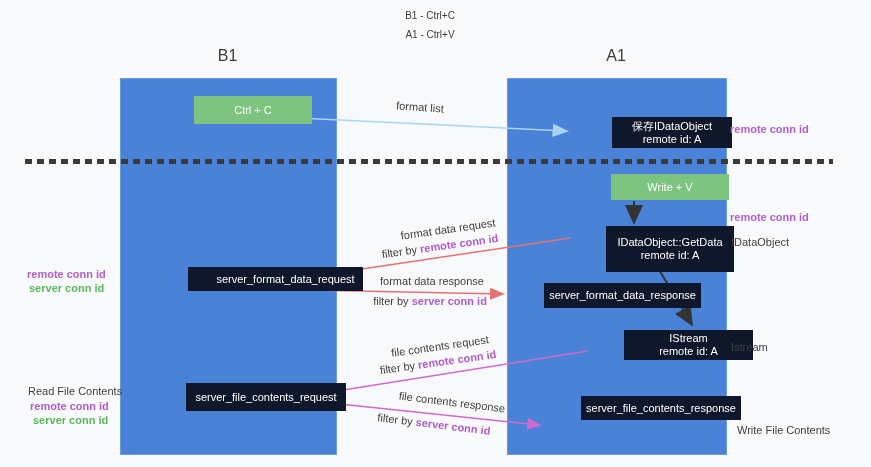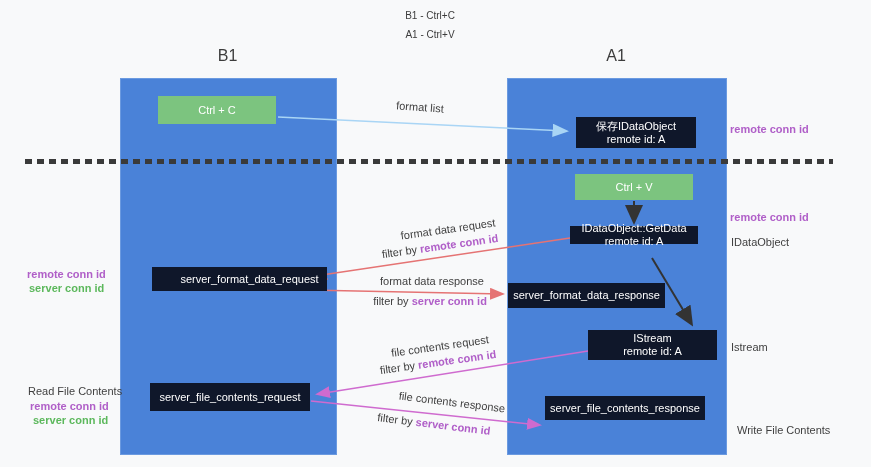--- a/index.html
+++ b/index.html
@@ -7,21 +7,21 @@
     width:871px;height:467px;position:relative;overflow:hidden;
     background:#f8f9fa;
     font-family:"Liberation Sans","DejaVu Sans",sans-serif;
     color:#3f3f3f;
   }
   .abs{position:absolute;}
   .title{left:330px;top:6px;width:200px;text-align:center;font-size:10px;line-height:19px;color:#3c3c3c;}
   .lane{background:#4a82d8;border:1px solid #6b9ae0;}
   .lane-header{text-align:center;font-size:16px;line-height:14px;color:#3c3c3c;}
   .node{display:flex;flex-direction:column;align-items:center;justify-content:center;
-        color:#fff;font-size:11px;line-height:13px;text-align:center;}
+        color:#fff;font-size:11px;line-height:13px;text-align:center;margin-left:36px;}
   .node.orange{background:#0f172a;}
   .node.green{background:#7cc47f;}
   .divider{left:25px;top:159px;width:808px;height:5px;
     background:repeating-linear-gradient(90deg,#3a3a3a 0 7px,transparent 7px 12px);}
   .alabel{font-size:11px;white-space:nowrap;transform:translate(-50%,-50%);color:#3f3f3f;}
   .r-neg{transform:translate(-50%,-50%) rotate(-8deg);}
   .r-pos{transform:translate(-50%,-50%) rotate(7deg);}
   .r-sm{transform:translate(-50%,-50%) rotate(4deg);}
   .purple{color:#b05fc8;font-weight:bold;}
   .greentx{color:#5cb85c;font-weight:bold;}
@@ -73,23 +73,23 @@
 </svg>
 
 <div class="abs node green" style="left:158px;top:96px;width:118px;height:28px;">
   <span>Ctrl + C</span>
 </div>
 <div class="abs node orange" style="left:576px;top:117px;width:120px;height:31px;">
   <span>保存IDataObject</span>
   <span>remote id: A</span>
 </div>
 <div class="abs node green" style="left:575px;top:174px;width:118px;height:26px;">
-  <span>Ctrl + V</span>
+  <span>Write + V</span>
 </div>
-<div class="abs node orange" style="left:570px;top:226px;width:128px;height:18px;">
+<div class="abs node orange" style="left:570px;top:226px;width:128px;height:46px;">
   <span>IDataObject::GetData</span>
   <span>remote id: A</span>
 </div>
 <div class="abs node orange" style="left:152px;top:267px;width:155px;height:24px;padding-left:20px;">
   <span>server_format_data_request</span>
 </div>
 <div class="abs node orange" style="left:508px;top:283px;width:157px;height:25px;">
   <span>server_format_data_response</span>
 </div>
 <div class="abs node orange" style="left:588px;top:330px;width:129px;height:30px;">

